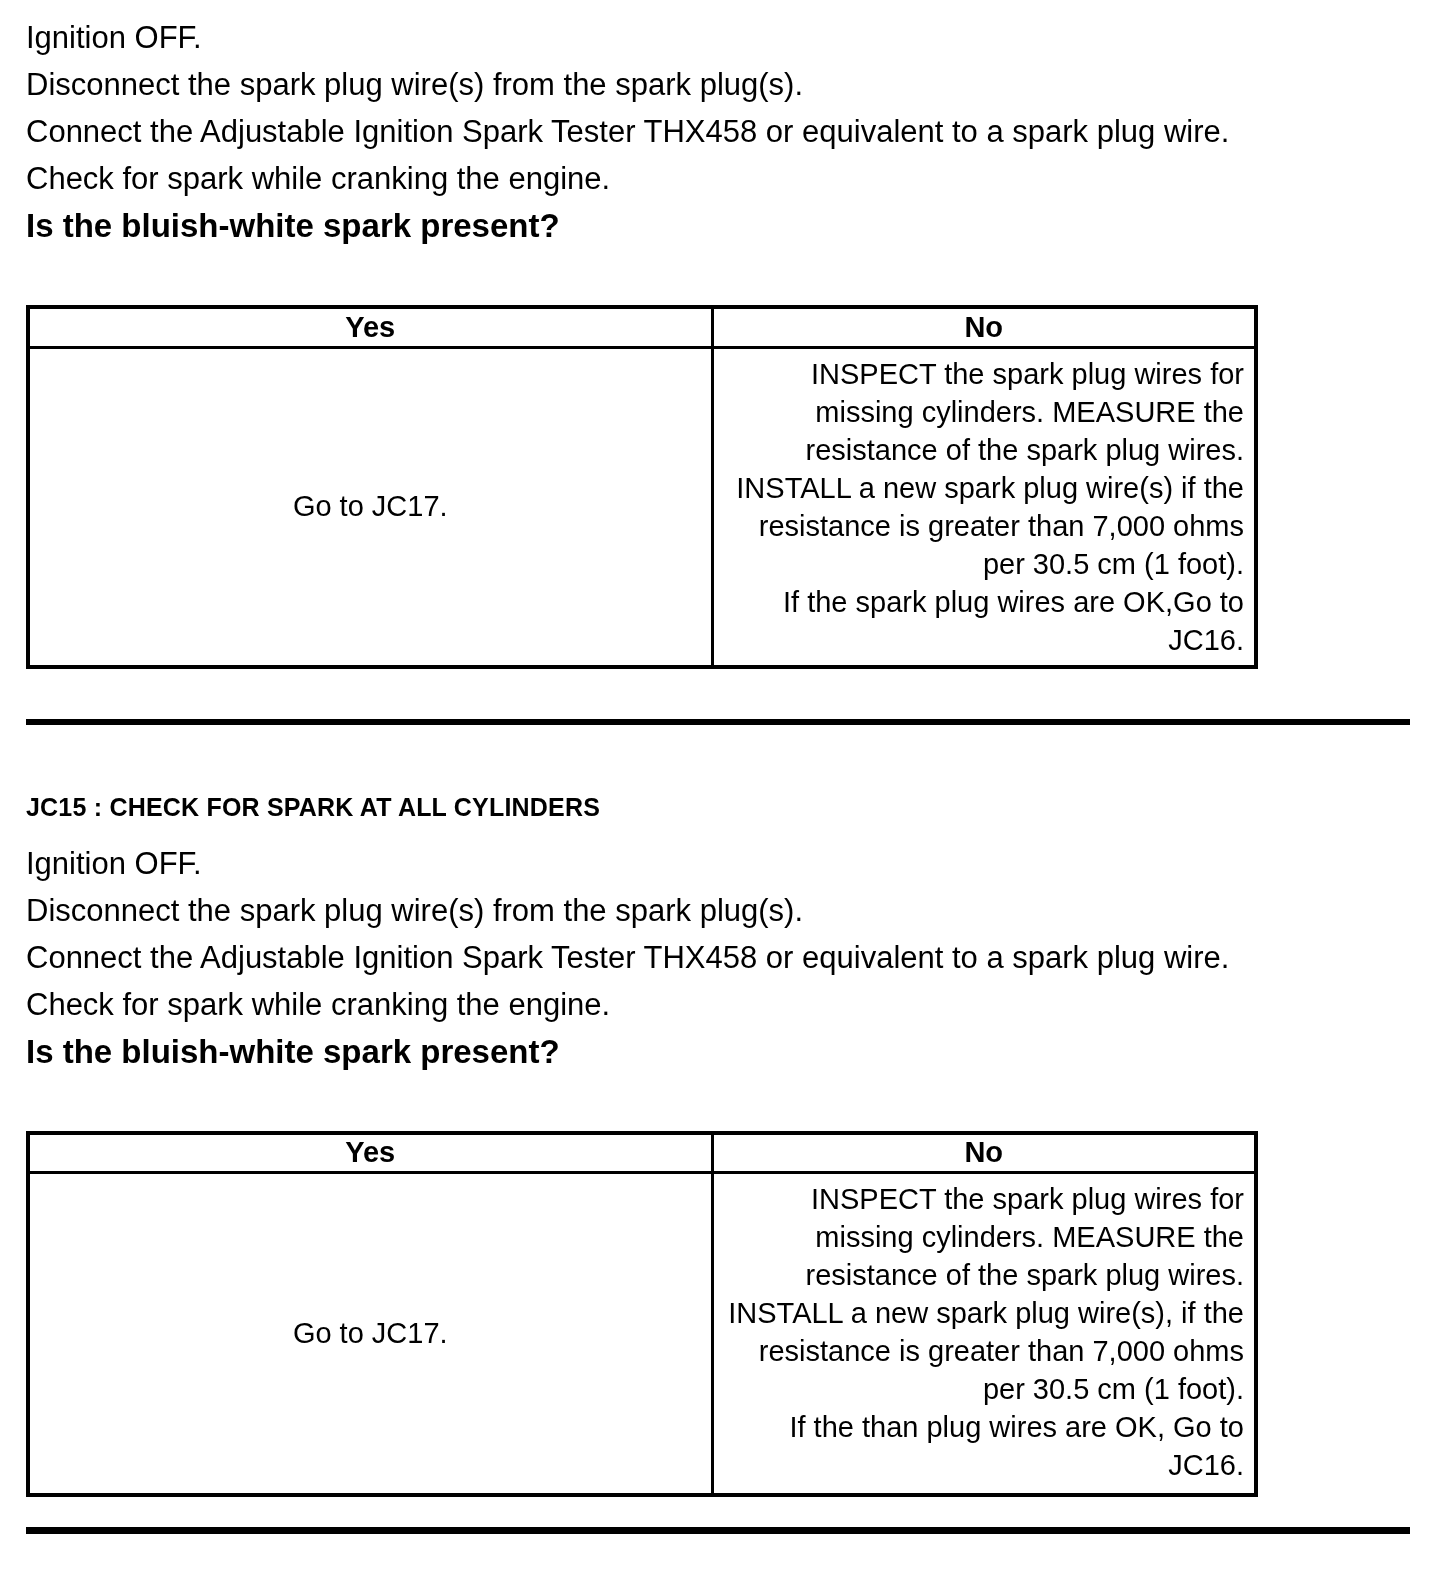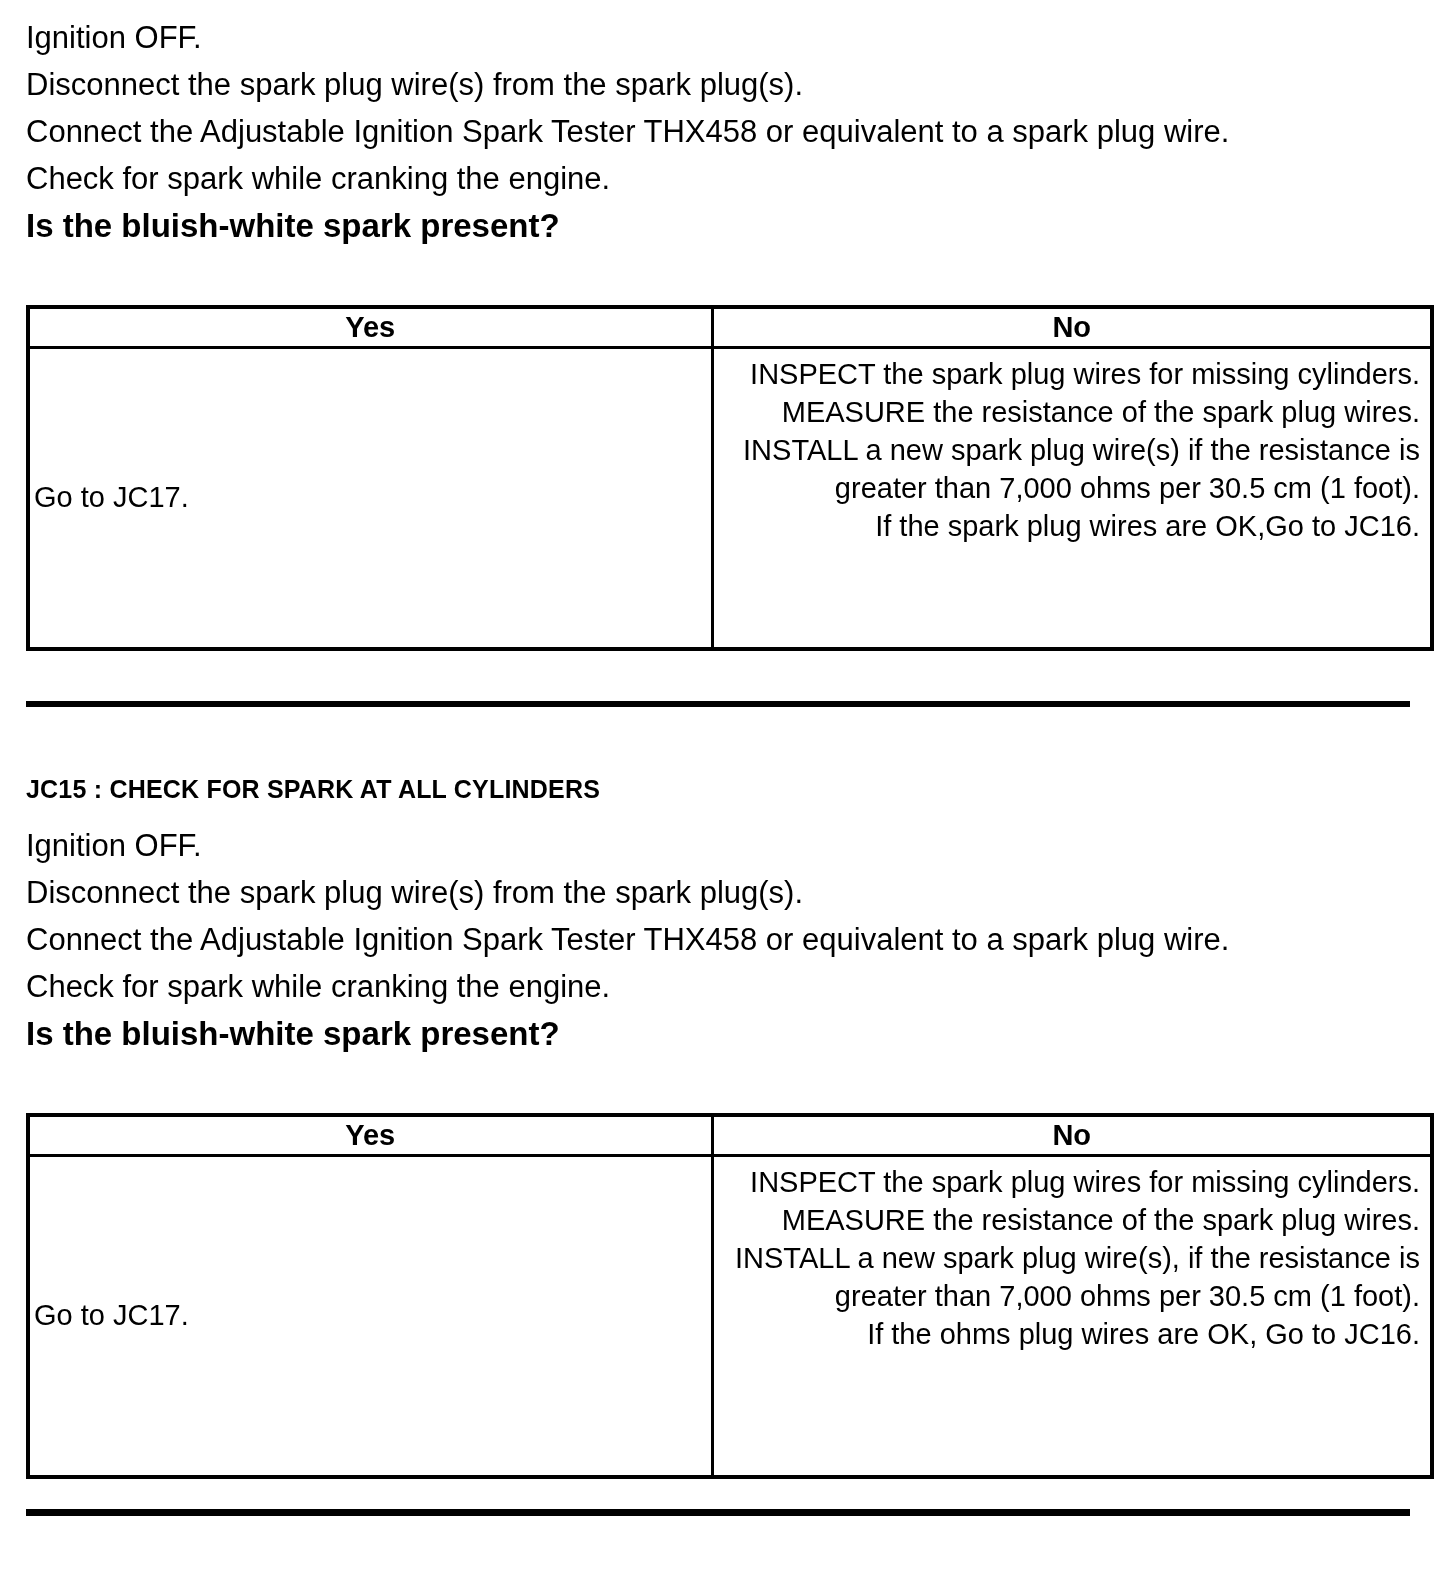--- a/index.html
+++ b/index.html
@@ -23,39 +23,40 @@
     font-size: 31px;
     line-height: 47px;
     font-weight: normal;
   }
   .question {
     font-size: 33px;
     line-height: 47px;
     font-weight: bold;
   }
   .decision-table {
-    width: 1408px;
+    width: 1232px;
     border-collapse: collapse;
     margin-top: 56px;
     table-layout: fixed;
   }
   .decision-table th,
   .decision-table td {
     border: 3px solid #000000;
     font-size: 29px;
   }
   .decision-table { border: 4px solid #000000; }
   .decision-table th {
     font-weight: bold;
     text-align: center;
     height: 40px;
     padding: 1px 4px;
   }
   .col-yes { width: 684px; }
   .yes-cell {
+    text-align: center;
     vertical-align: middle;
     padding: 4px;
   }
   .no-cell {
     text-align: right;
     vertical-align: top;
     padding: 6px 10px;
     line-height: 38px;
   }
   .t1 .yes-cell, .t1 .no-cell { height: 302px; }
@@ -123,21 +124,21 @@
         <tr>
           <th>Yes</th>
           <th>No</th>
         </tr>
       </thead>
       <tbody>
         <tr>
           <td class="yes-cell">Go to JC17.</td>
           <td class="no-cell">
             <div>INSPECT the spark plug wires for missing cylinders. MEASURE the resistance of the spark plug wires. INSTALL a new spark plug wire(s), if the resistance is greater than 7,000 ohms per 30.5 cm (1 foot).</div>
-            <div>If the ohms plug wires are OK, Go to JC16.</div>
+            <div>If the than plug wires are OK, Go to JC16.</div>
           </td>
         </tr>
       </tbody>
     </table>
   </section>
 
   <div class="rule bottom"></div>
 
 </div>
 

